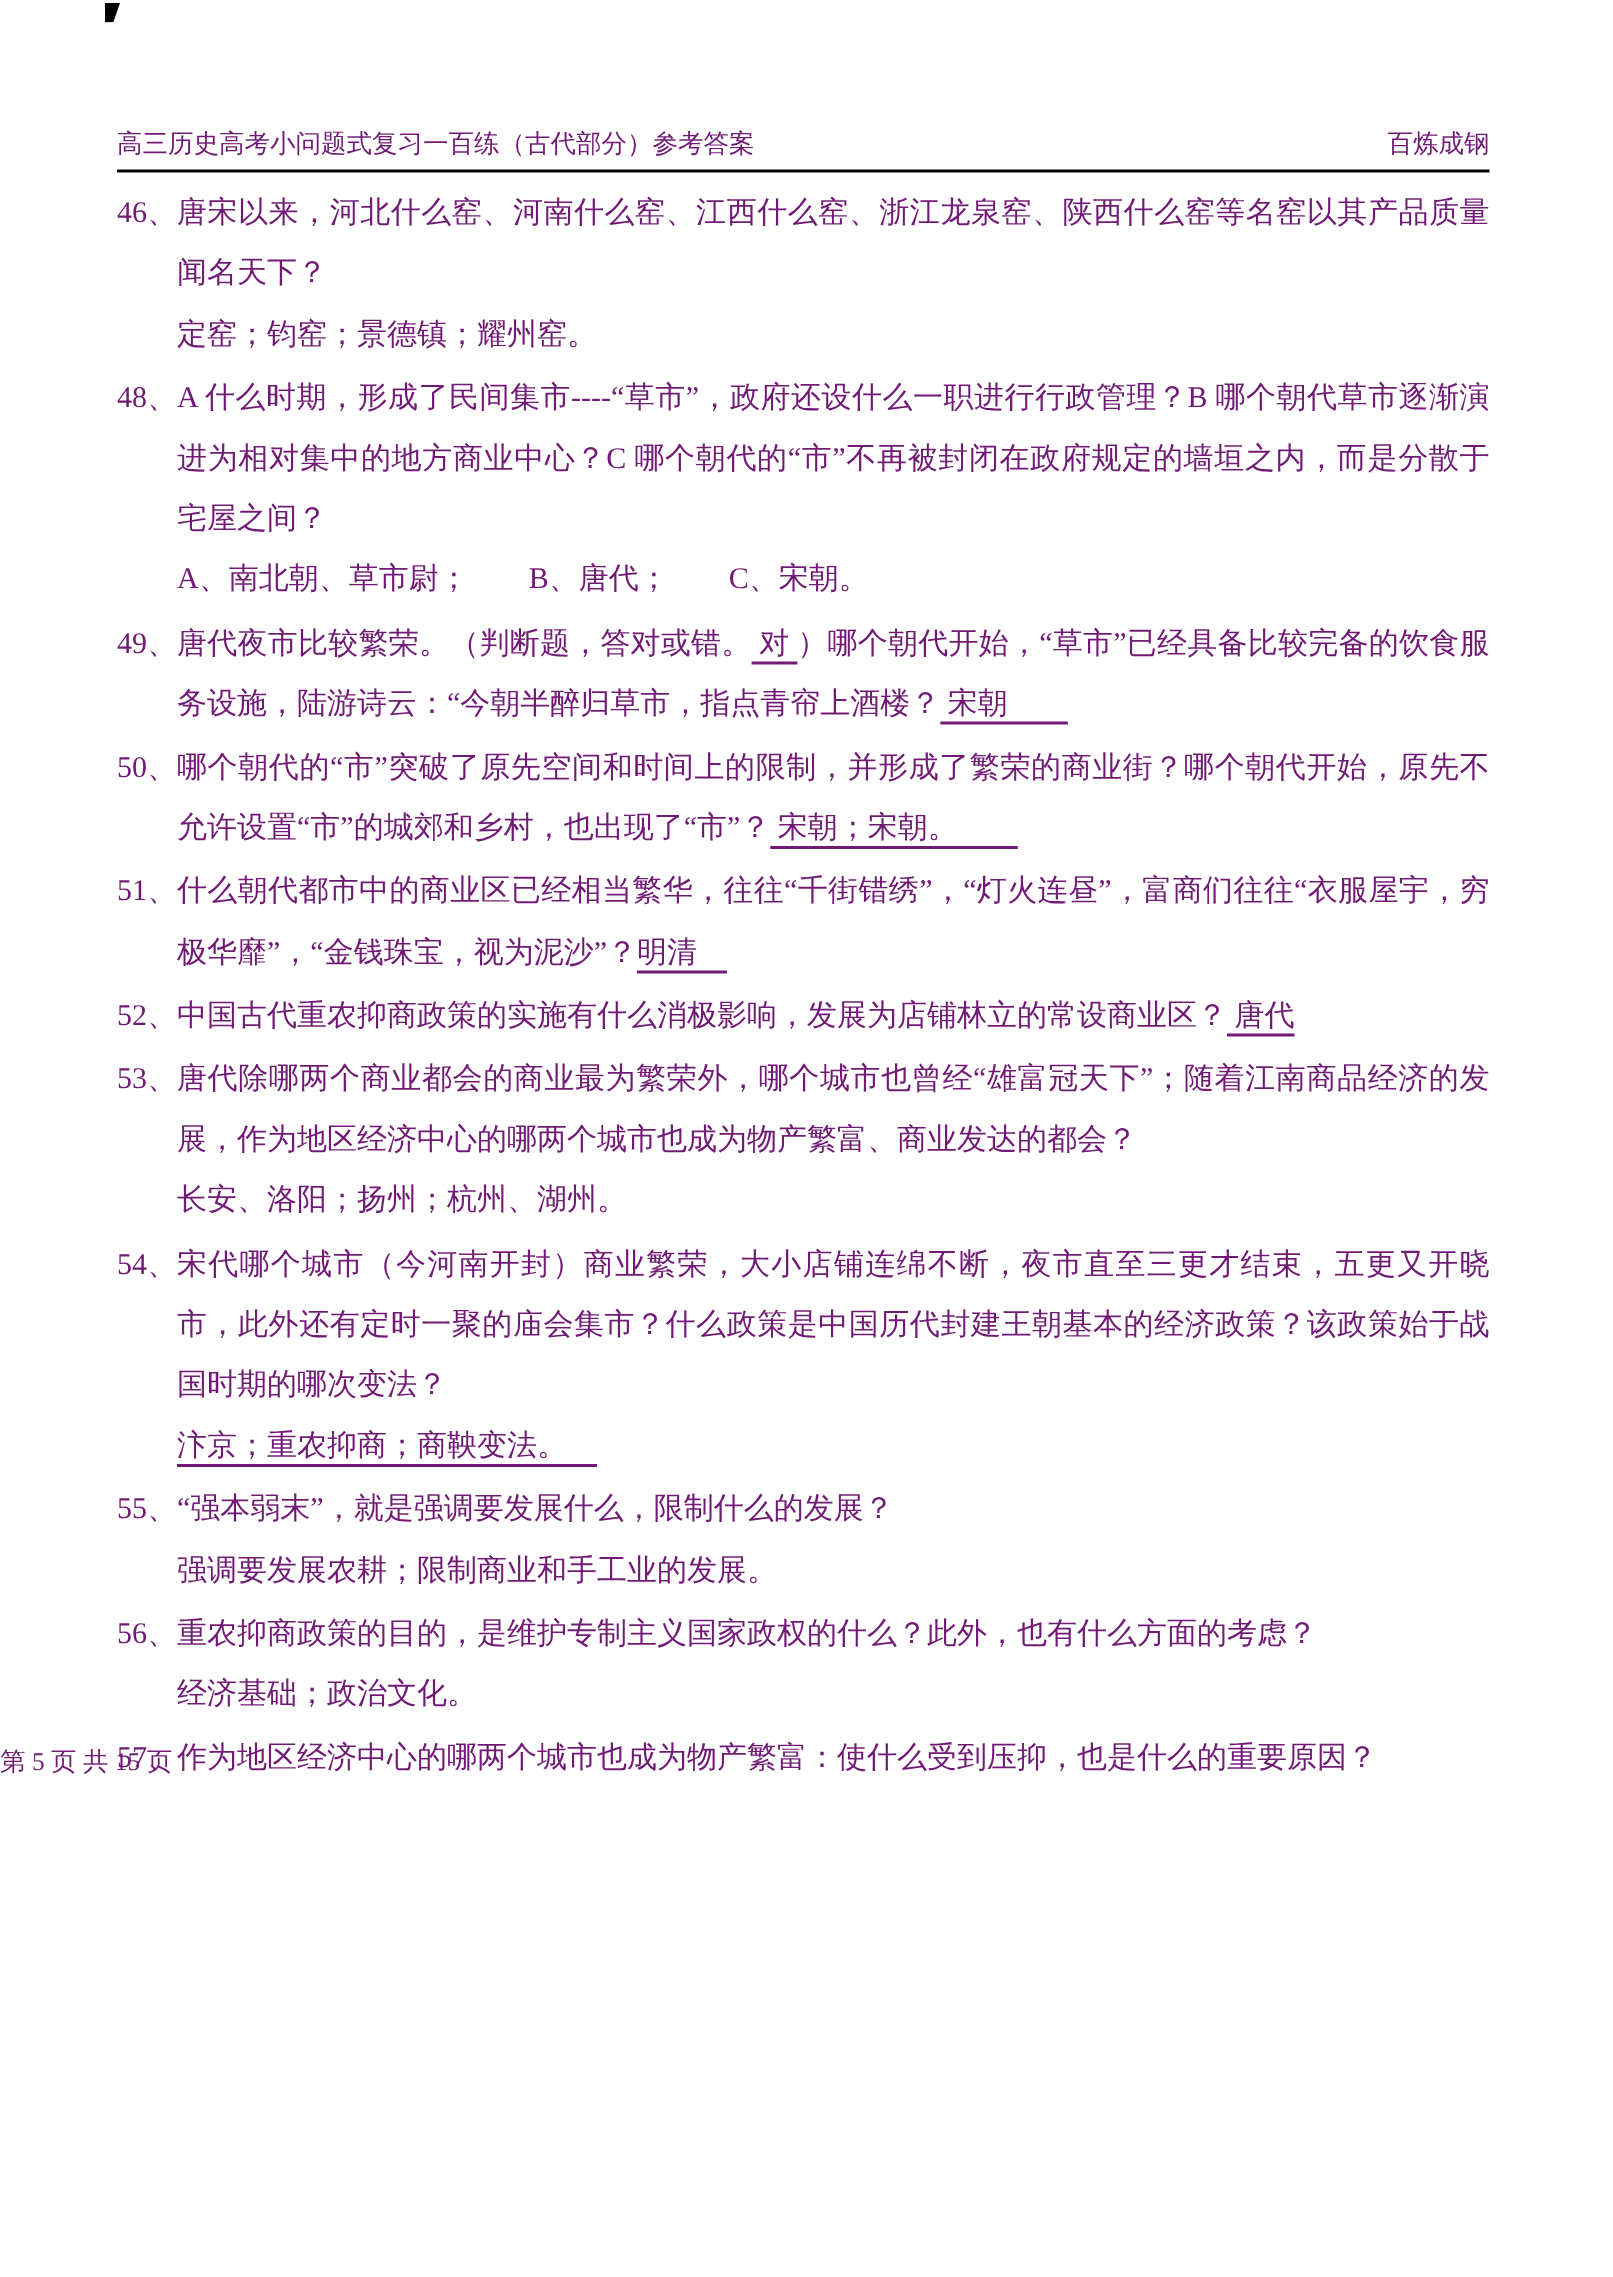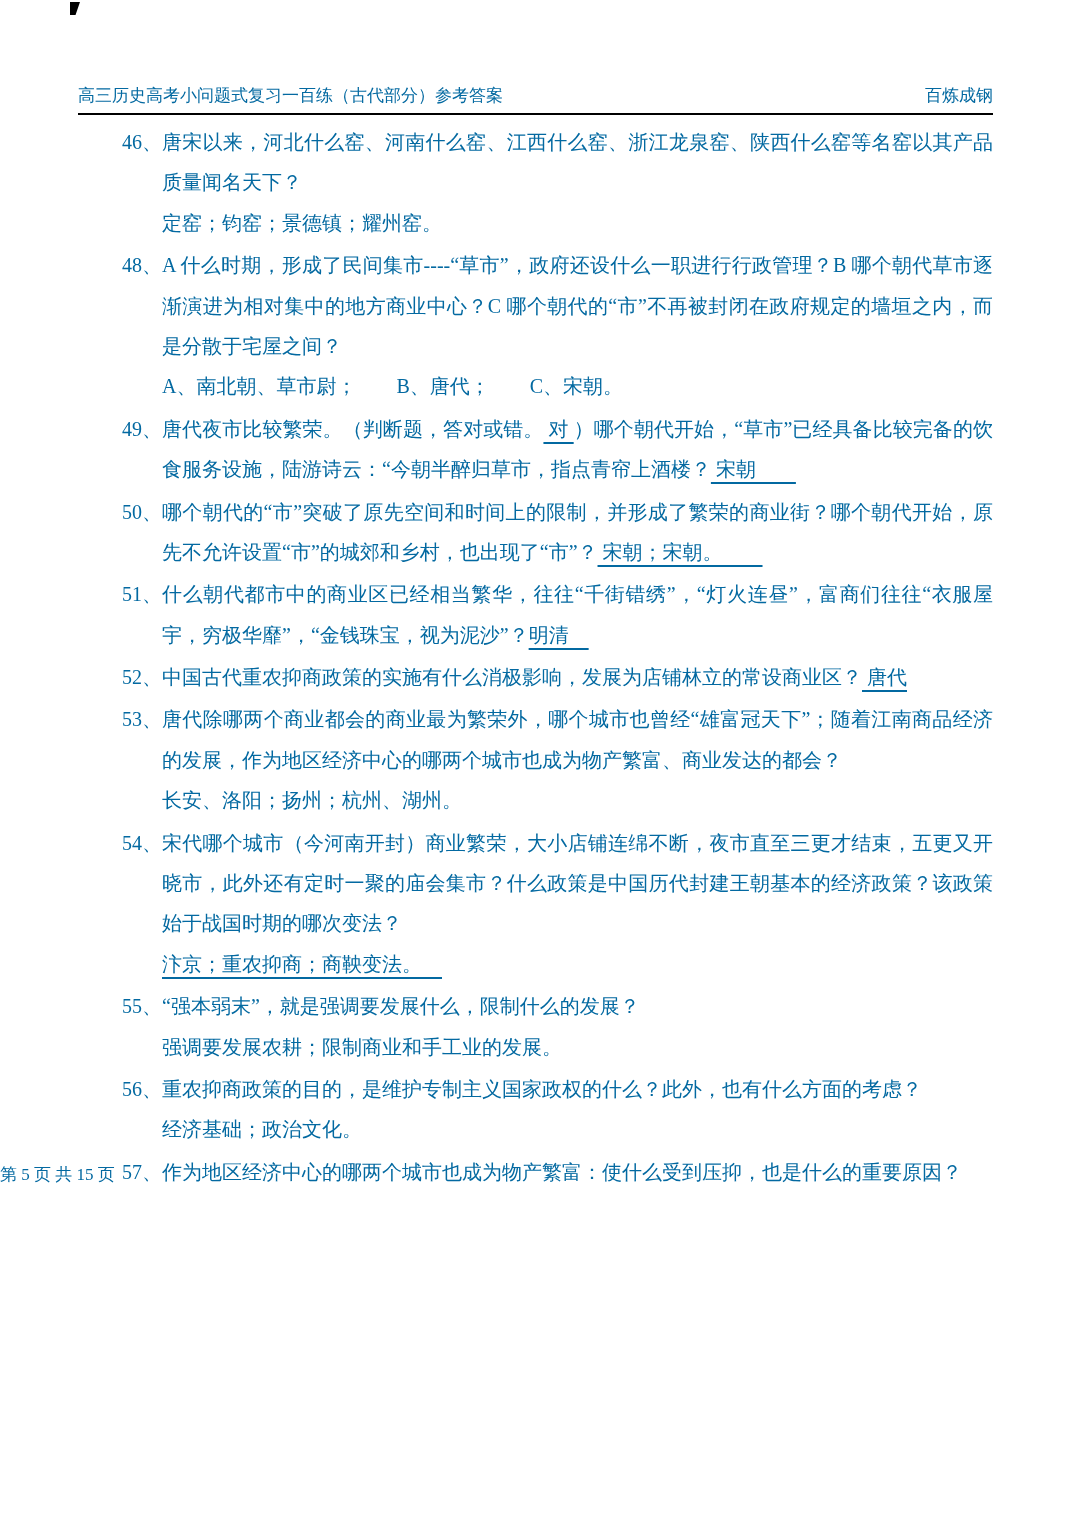--- a/index.html
+++ b/index.html
@@ -2,21 +2,21 @@
 <html><head>
 <meta charset="utf-8">
 <style>
   * { box-sizing: border-box; }
   html, body { margin: 0; padding: 0; background: #ffffff; }
   .page {
     position: relative;
     width: 1075px;
     height: 1282px;
     background: #ffffff;
-    color: #0369a1;
+    color: #701a75;
     font-family: "Liberation Serif", "DejaVu Serif", serif;
     overflow: hidden;
   }
   .corner-artifact {
     position: absolute;
     left: 70px;
     top: 2px;
     width: 10px;
     height: 13px;
     background: #000;
@@ -32,21 +32,20 @@
     align-items: flex-end;
     font-size: 17px;
     padding-bottom: 6px;
     border-bottom: 2px solid #000;
   }
   .content {
     position: absolute;
     left: 78px;
     right: 82px;
     top: 122px;
-    margin-left: 44px;
   }
   .item {
     position: relative;
     padding-left: 40px;
     font-size: 20px;
     line-height: 2.02;
     margin-bottom: 2px;
   }
   .num {
     position: absolute;

